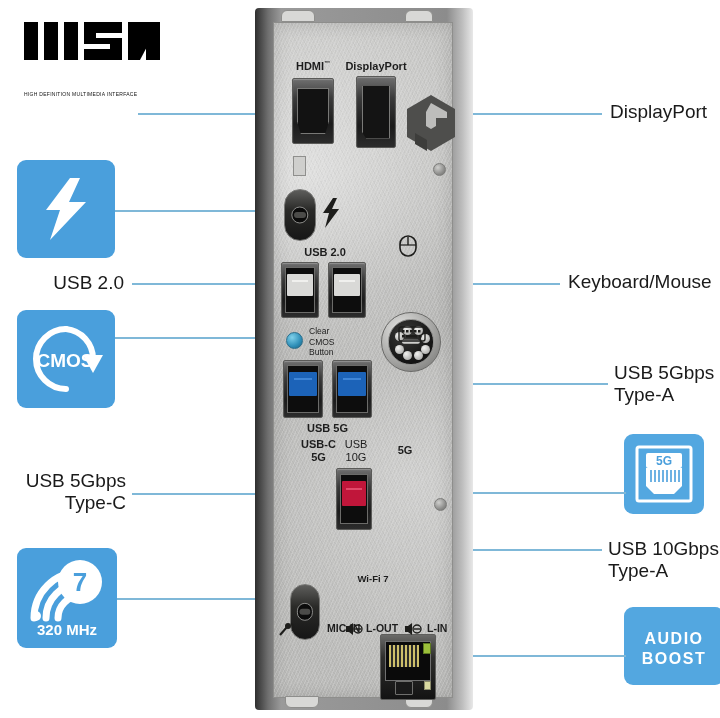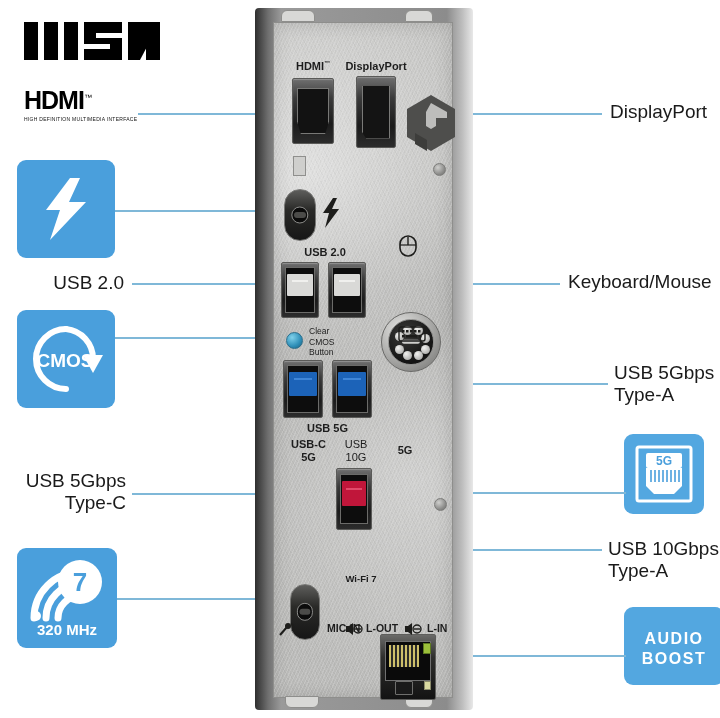--- a/index.html
+++ b/index.html
@@ -189,23 +189,20 @@
         <polygon points="22,4 36,4 36,42 22,42"></polygon>
         <polygon points="42,4 56,4 56,42 42,42"></polygon>
         <polygon points="62,4 100,4 100,15 74,15 74,20 100,20 100,42 62,42 62,31 88,31 88,26 62,26"></polygon>
         <polygon points="106,4 138,4 118,42 106,42"></polygon>
         <polygon points="124,4 138,4 138,42 124,42"></polygon>
       </g>
     </svg>
   </div>
 
   <div class="abs hdmi-mark">
-    <div class="hdmi-word">
-      <span>HDMI</span><span class="hdmi-tm">™</span>
-    </div>
     <div class="hdmi-sub">HIGH DEFINITION MULTIMEDIA INTERFACE</div>
   </div>
   <div class="lead" style="left:138px; top:113px; width:118px;"></div>
 
   <div class="abs badge" style="left:17px; top:160px; width:98px; height:98px;">
     <svg width="52" height="66" viewBox="0 0 52 66" aria-hidden="true">
       <polygon fill="#fff" points="30,2 6,34 20,34 10,64 46,26 29,26 40,2"></polygon>
     </svg>
   </div>
   <div class="lead" style="left:115px; top:210px; width:160px;"></div>
@@ -412,21 +409,21 @@
     <div class="port usba blue" style="left:77px; top:352px; width:40px; height:58px;">
       <div class="port-shell">
           <div class="cavity"></div>
           <div class="inner">
             <div class="bar"></div>
           </div>
         </div>
     </div>
     <div class="silk c" style="left:28px; top:414px; width:89px; font-weight:bold; font-size:11px;">USB 5G</div>
 
-    <div class="silk c" style="left:19px; top:430px; width:62px; font-weight:bold; font-size:11px; line-height:1.2;padding-left:7px;">USB-C
+    <div class="silk c" style="left:29px; top:430px; width:62px; font-weight:bold; font-size:11px; line-height:1.2;padding-left:7px;">USB-C
 5G</div>
     <div class="silk c" style="left:78px; top:430px; width:46px; font-weight:normal; font-size:11px; line-height:1.2;">USB
 10G</div>
     <div class="silk c" style="left:122px; top:436px; width:56px; font-weight:bold; font-size:11px;">5G</div>
 
     <div class="usbc-port abs" style="left:35px; top:464px; width:30px; height:56px;">
       <div class="slot"></div>
         <div class="tongue"></div>
     </div>
     <div class="port usba red" style="left:81px; top:460px; width:36px; height:62px;">
@@ -439,21 +436,21 @@
     </div>
     <div class="rj45 abs" style="left:125px; top:458px; width:56px; height:66px;">
       <div class="cav"></div>
         <div class="pins"></div>
         <div class="latch"></div>
       <div class="led-g"></div>
         <div class="led-y"></div>
     </div>
     <div class="screwhole" style="left:179px; top:490px; width:13px; height:13px;"></div>
 
-    <div class="silk c" style="left:84px; top:566px; width:44px; font-weight:bold; font-size:9.5px;">Wi-Fi 7</div>
+    <div class="silk c" style="left:96px; top:566px; width:44px; font-weight:bold; font-size:9.5px;">Wi-Fi 7</div>
 
     <div class="abs" style="left:24px; top:614px;">
       <svg width="16" height="14" viewBox="0 0 16 14" aria-hidden="true">
         <line x1="1" y1="13" x2="8" y2="5" stroke="#1d1d1b" stroke-width="2"></line>
         <circle cx="9" cy="4" r="3" fill="#1d1d1b"></circle>
         <path d="M12 1 A5 5 0 0 1 14 7" fill="none" stroke="#1d1d1b" stroke-width="1.3"></path>
       </svg>
     </div>
     <div class="silk" style="left:41px; top:615px; font-weight:bold; font-size:10.5px;margin-left:31px;">MIC-IN</div>
 

